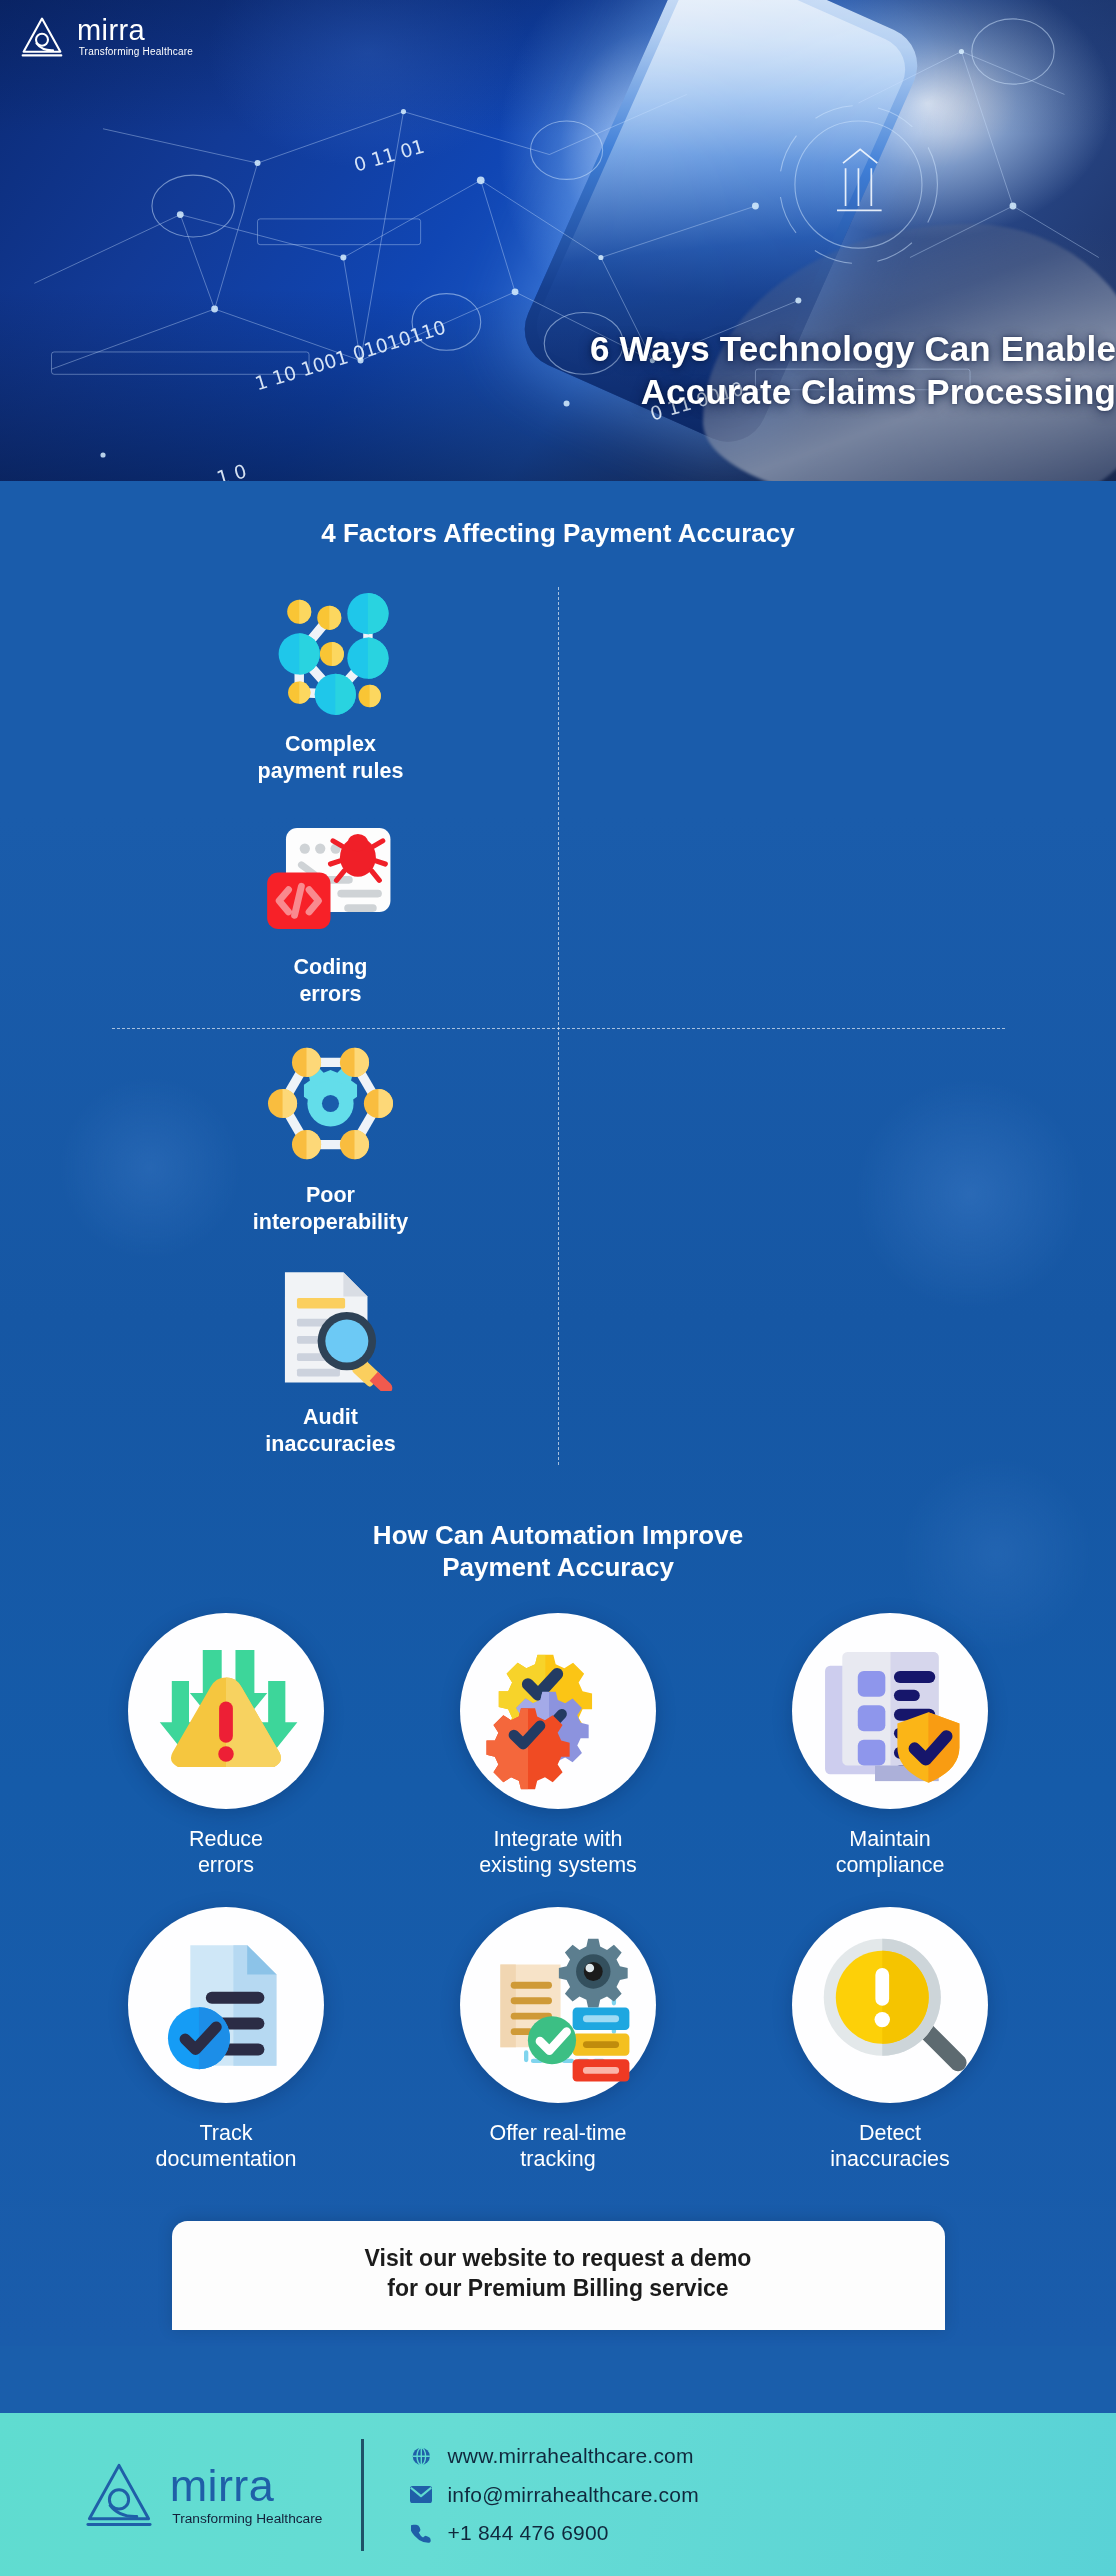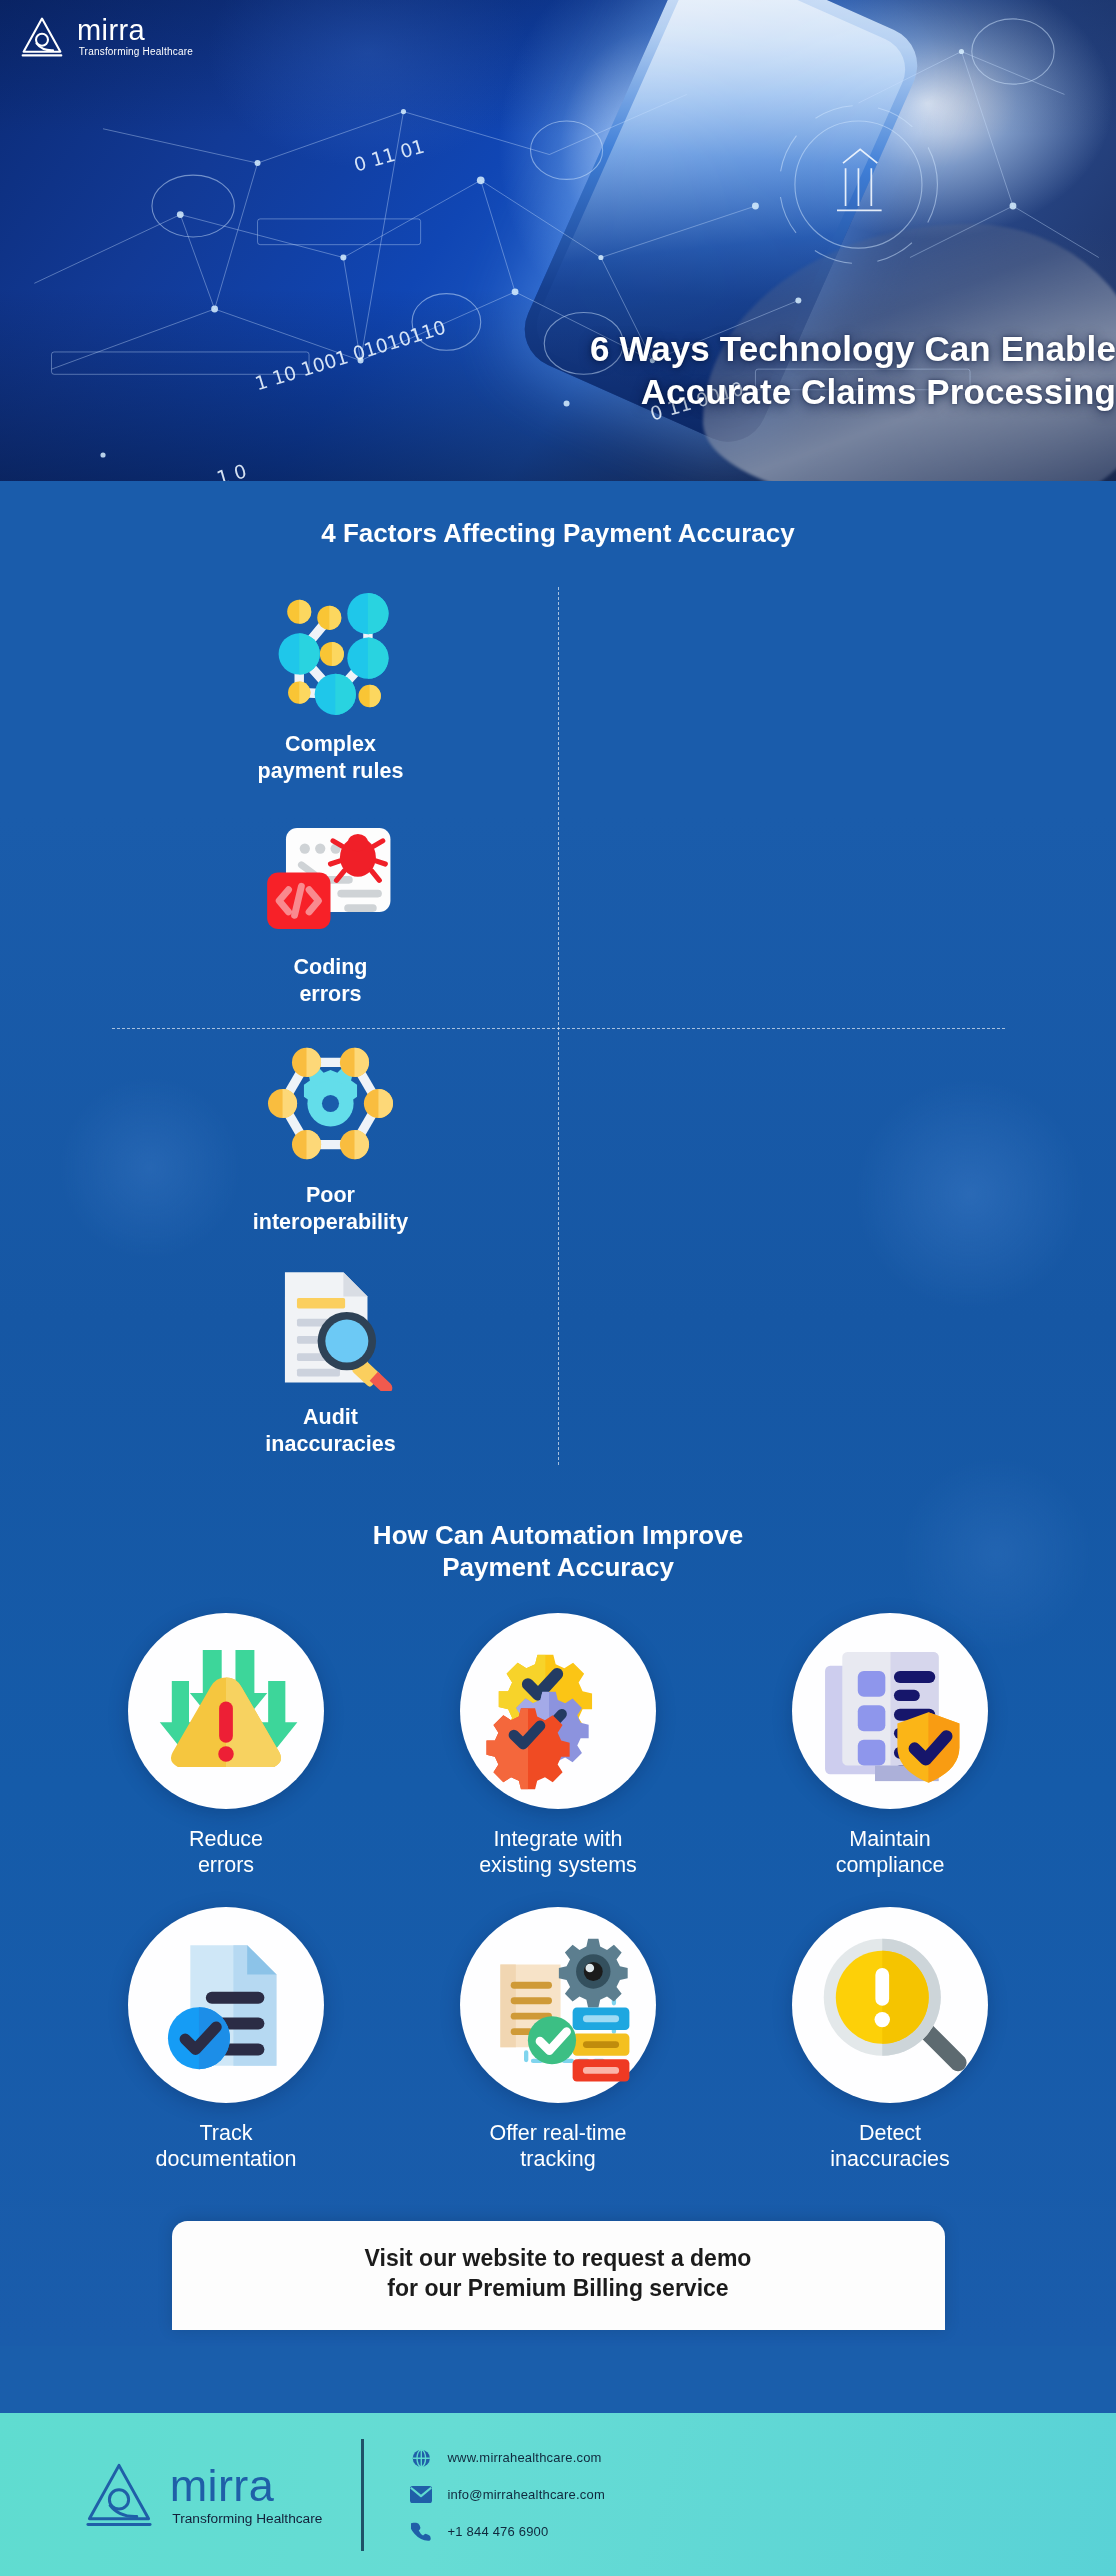--- a/index.html
+++ b/index.html
@@ -195,21 +195,21 @@
   }
   .footer-logo { display: flex; align-items: center; gap: 13.7px; padding-left: 82px; }
   .footer-mark { width: 74px; height: 74px; flex: none; }
   .footer-words { display: flex; flex-direction: column; line-height: 1; }
   .footer-name { color: #1f5fa8; font-size: 45px; font-weight: 400; letter-spacing: 0.4px; }
   .footer-tag { color: #13203a; font-size: 13.7px; margin-top: 4.3px; padding-left: 2.6px; }
   .footer-div { width: 2.6px; height: 112px; background: #133a55; margin-left: 39px; opacity: .85; }
   .contacts { margin-left: 46px; display: flex; flex-direction: column; gap: 14.6px; }
   .contact-row { display: flex; align-items: center; gap: 15.5px; }
   .contact-ico { width: 22px; height: 22px; flex: none; display: flex; align-items: center; justify-content: center; }
-  .contact-text { color: #10283d; font-size: 13px; font-weight: 400; letter-spacing: 0.2px; }
+  .contact-text { color: #10283d; font-size: 21px; font-weight: 400; letter-spacing: 0.2px; }
 </style>
 </head>
 <body>
 
 <div class="hero">
   <div class="hero-photo"></div>
   <div class="hero-phone"></div>
   <div class="hero-hand"></div>
 
   <svg class="hero-net" viewBox="0 0 1300 560" preserveAspectRatio="none">

